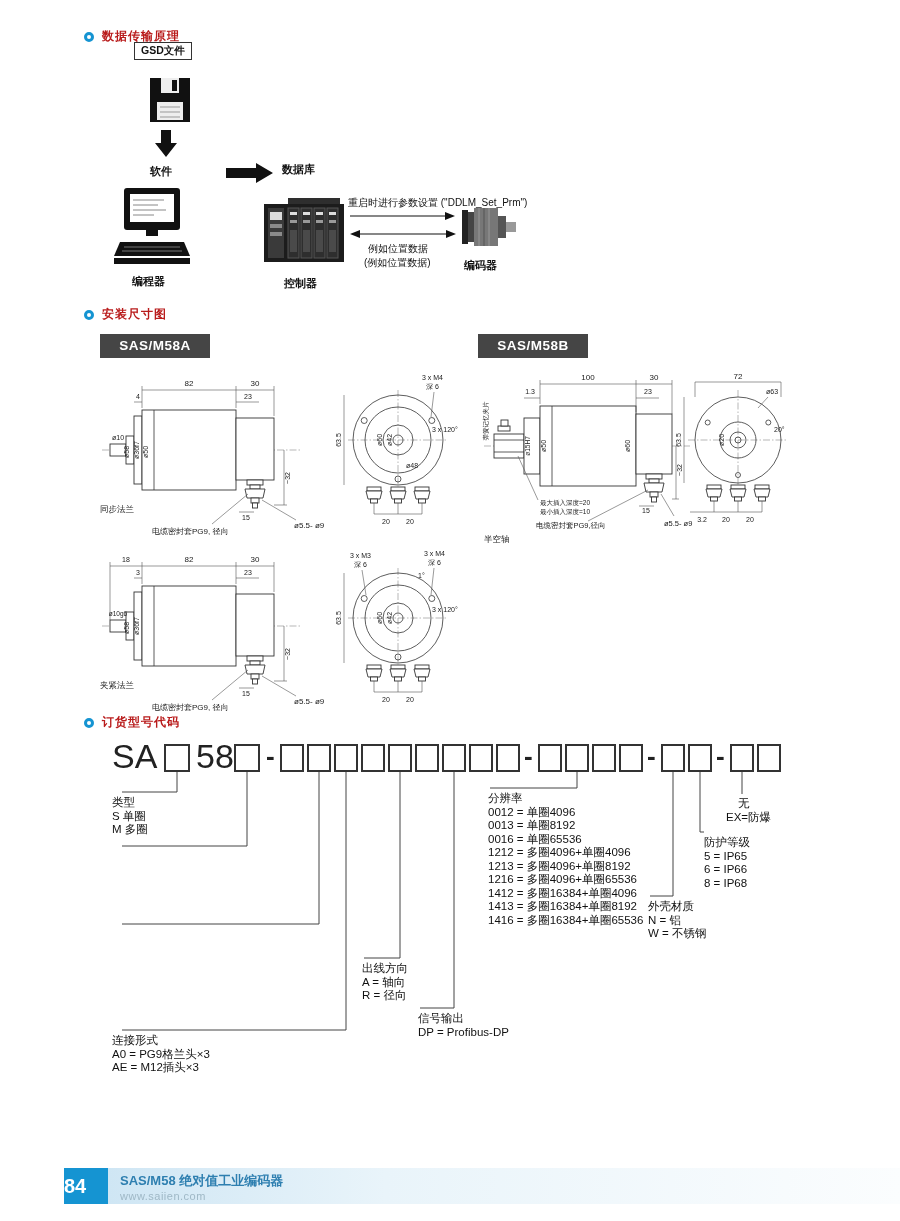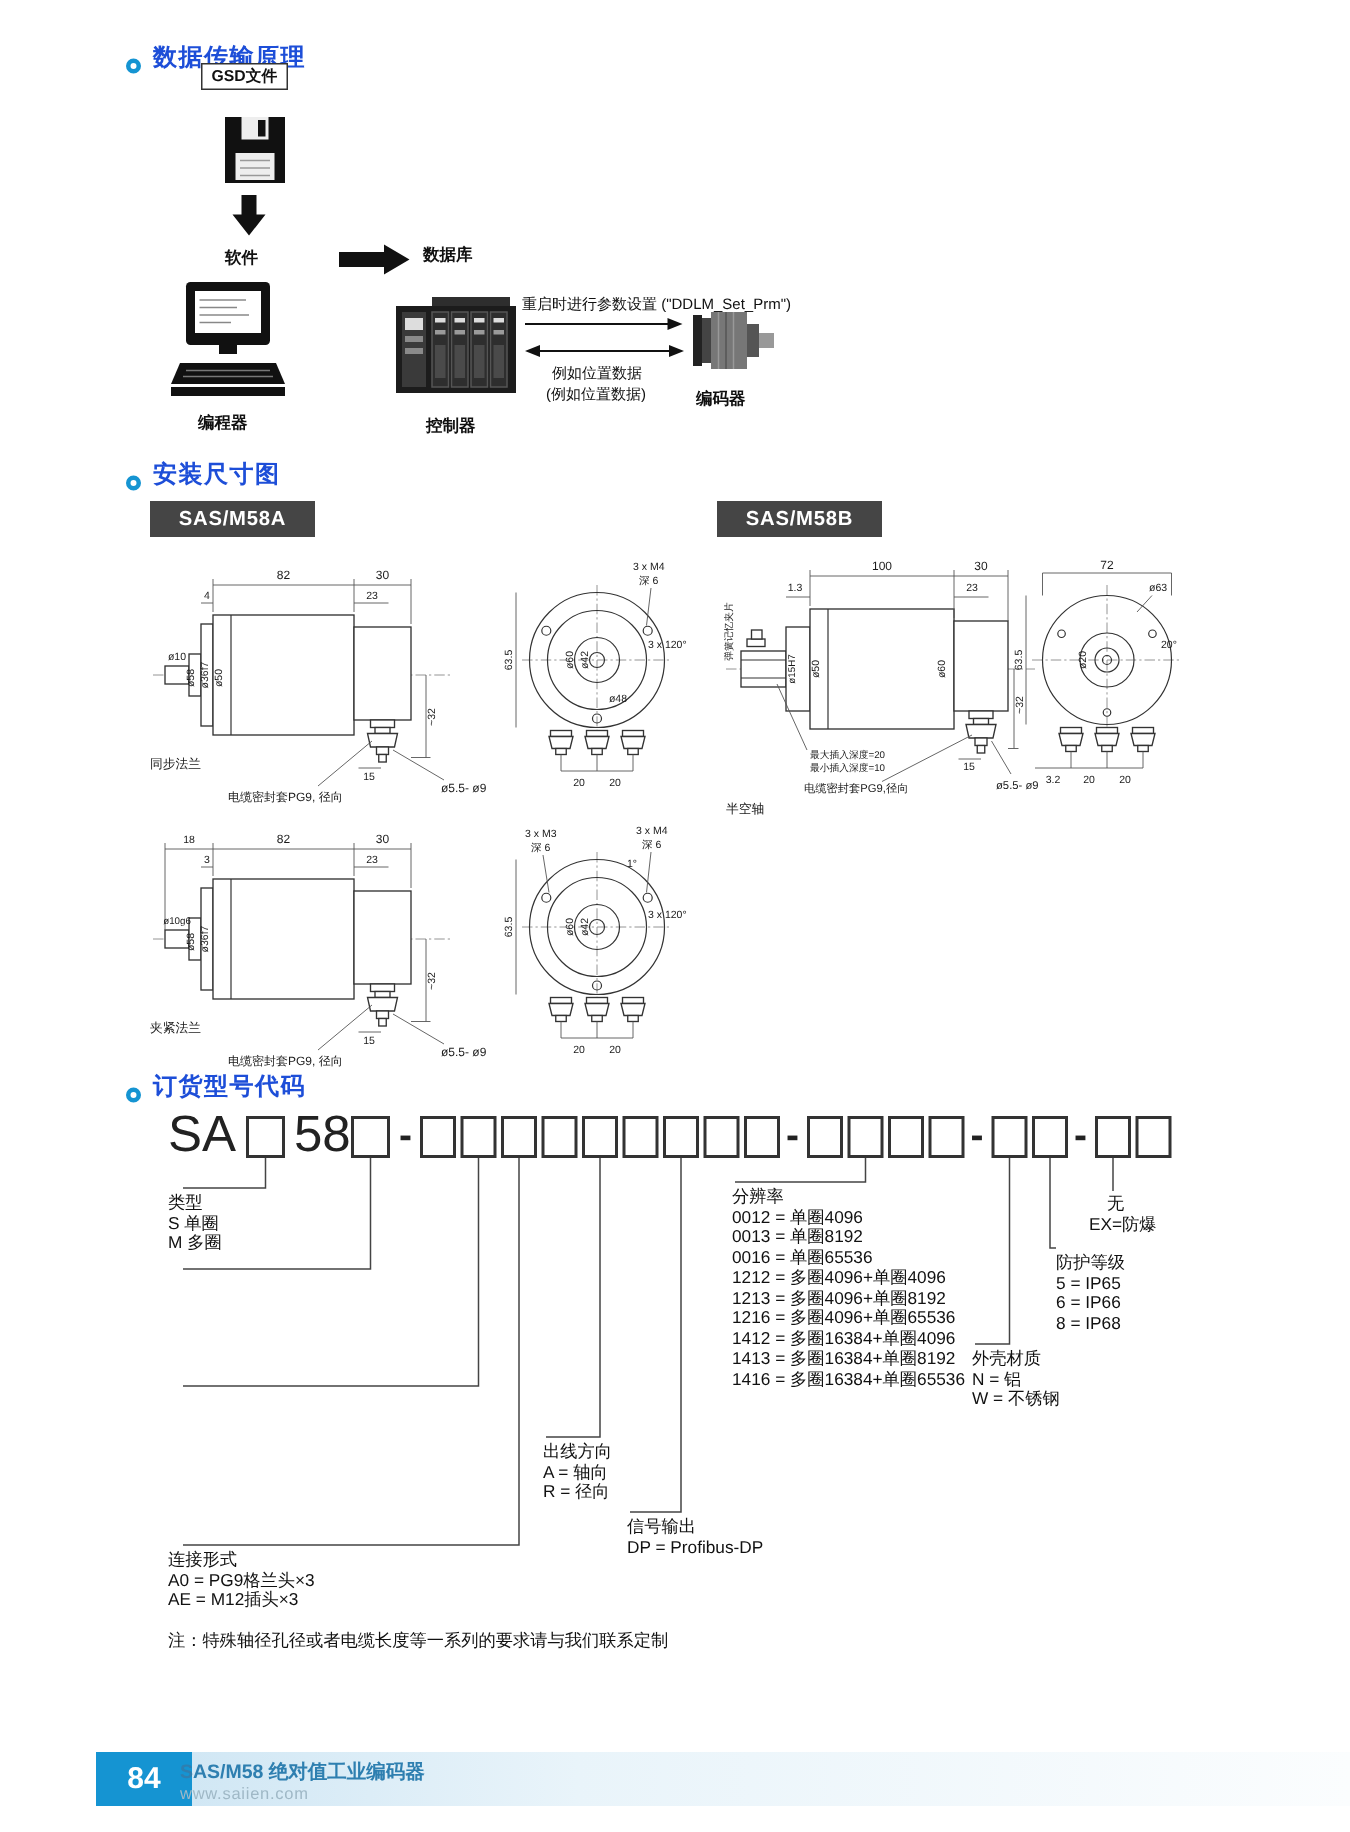--- a/index.html
+++ b/index.html
@@ -1,40 +1,40 @@
 <!DOCTYPE html>
 <html><head>
 <meta charset="utf-8">
 <style>
 *{box-sizing:border-box}
 body{margin:0;font-family:"Liberation Sans","DejaVu Sans",sans-serif}
 .page{position:relative;width:900px;height:1221px;background:#ffffff;overflow:hidden}
 .abs{position:absolute}
-.sec-title{position:absolute;display:flex;align-items:flex-end;gap:8px;color:#1d4ed8;font-size:16px;font-weight:bold;letter-spacing:1px}
+.sec-title{position:absolute;display:flex;align-items:center;gap:8px;color:#b91c1c;font-size:12px;font-weight:bold;letter-spacing:1px}
 .ring{display:inline-block;width:10px;height:10px;border:3px solid #1594d2;border-radius:50%}
 .lbl{position:absolute;font-size:11px;font-weight:bold;color:#111;white-space:nowrap}
 .note10{position:absolute;font-size:10px;color:#111;white-space:nowrap}
 .gsdbox{position:absolute;font-size:10.5px;font-weight:bold;border:1px solid #333;padding:1px 6px;color:#111;background:#fff}
 .modelbox{position:absolute;width:110px;height:24px;background:#454545;color:#fff;font-size:13.5px;font-weight:bold;text-align:center;line-height:24px;letter-spacing:.5px}
 .code-text{position:absolute;font-size:34px;color:#222;line-height:32px;font-weight:500}
 .code-dash{position:absolute;font-size:26px;color:#222;line-height:32px;font-weight:bold}
 .code-box{position:absolute;width:24px;height:28px;border:2px solid #333;background:#fff}
 .code-box.w{width:26px}
 .og{position:absolute;font-size:11.5px;line-height:13.5px;color:#111;white-space:nowrap}
 .note{position:absolute;font-size:11.5px;color:#111;white-space:nowrap}
 svg text{font-family:"Liberation Sans","DejaVu Sans",sans-serif;fill:#1a1a1a;font-size:8px}
 text.f7{font-size:7px}text.f65{font-size:6.5px}text.f75{font-size:7.5px}text.f85{font-size:8.5px}
 .tl{stroke:#333;stroke-width:.8;fill:none}
 .fw{fill:#fff;stroke:#333;stroke-width:.9}
 .cl{stroke:#888;stroke-width:.6;stroke-dasharray:7 2 1.5 2;fill:none}
 .dl{stroke:#555;stroke-width:.6;fill:none}
 .ldr{stroke:#444;stroke-width:1;fill:none}
 .ic{fill:#111}
 .footer-grad{position:absolute;left:108px;top:1168px;width:792px;height:36px;background:linear-gradient(90deg,#cfe6f4 0%,#e9f4fa 35%,#fbfdfe 100%)}
-.footer-num{position:absolute;left:64px;top:1168px;width:64px;height:36px;background:#1594d2;color:#fff;font-size:20px;font-weight:bold;text-align:center;line-height:36px}
+.footer-num{position:absolute;left:64px;top:1168px;width:44px;height:36px;background:#1594d2;color:#fff;font-size:20px;font-weight:bold;line-height:36px}
 .footer-title{position:absolute;left:120px;top:1172px;font-size:13px;font-weight:bold;color:#2e7fb0}
 .footer-url{position:absolute;left:120px;top:1190px;font-size:11px;color:#9fb8c6;letter-spacing:.5px}
 </style>
 </head>
 <body>
 
 <div class="page">
 
   <div class="sec-title" style="left:84px;top:28px">
     <span class="ring"></span>
@@ -510,20 +510,19 @@
     <div>6 = IP66</div>
     <div>8 = IP68</div>
   </div>
 
   <div class="og" style="left:648px;top:900px">
     <div>外壳材质</div>
     <div>N = 铝</div>
     <div>W = 不锈钢</div>
   </div>
 
-  <div class="note" style="left:112px;top:1086px">注：特殊轴径孔径或者电缆长度等一系列的要求请与我们联系定制</div>
 
   <div class="footer-grad"></div>
   <div class="footer-num">84</div>
   <div class="footer-title">SAS/M58 绝对值工业编码器</div>
   <div class="footer-url">www.saiien.com</div>
 
 </div>
 
 </body></html>

